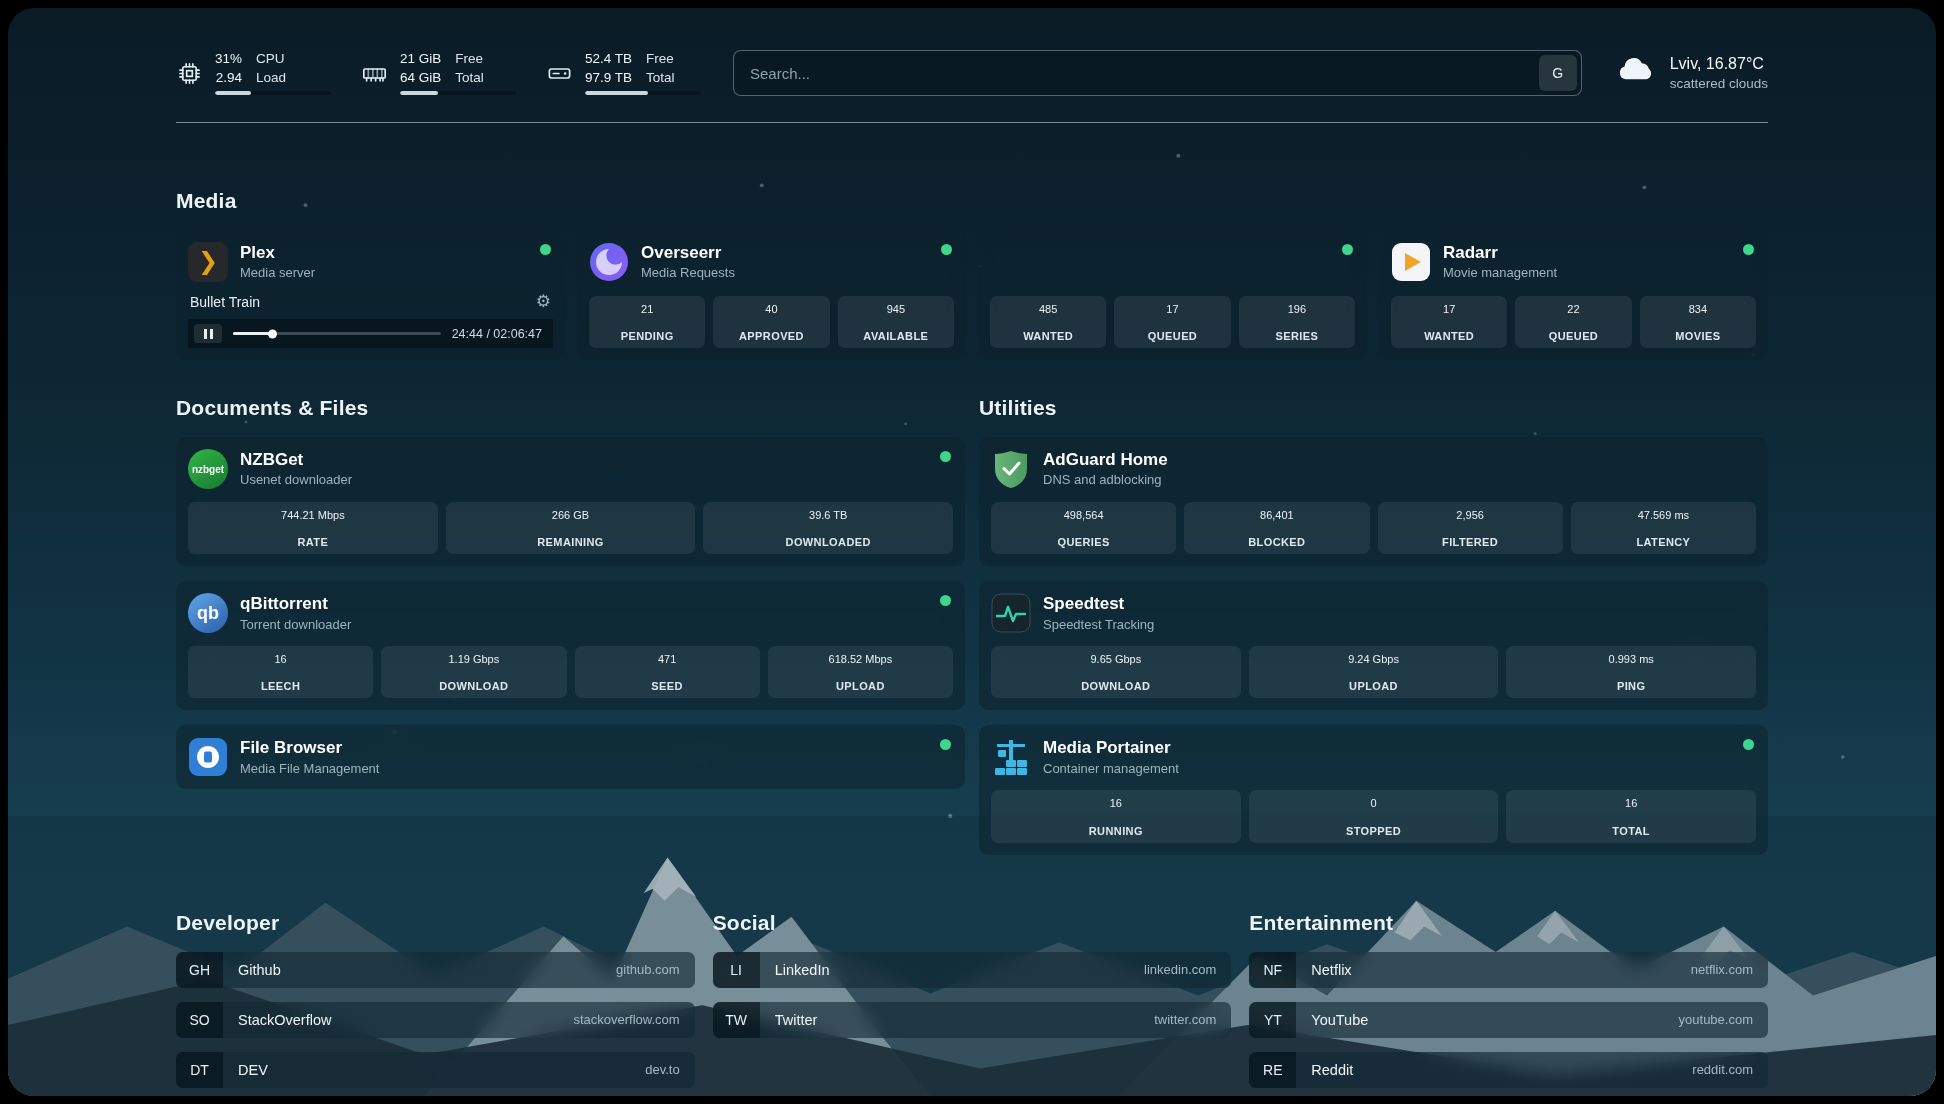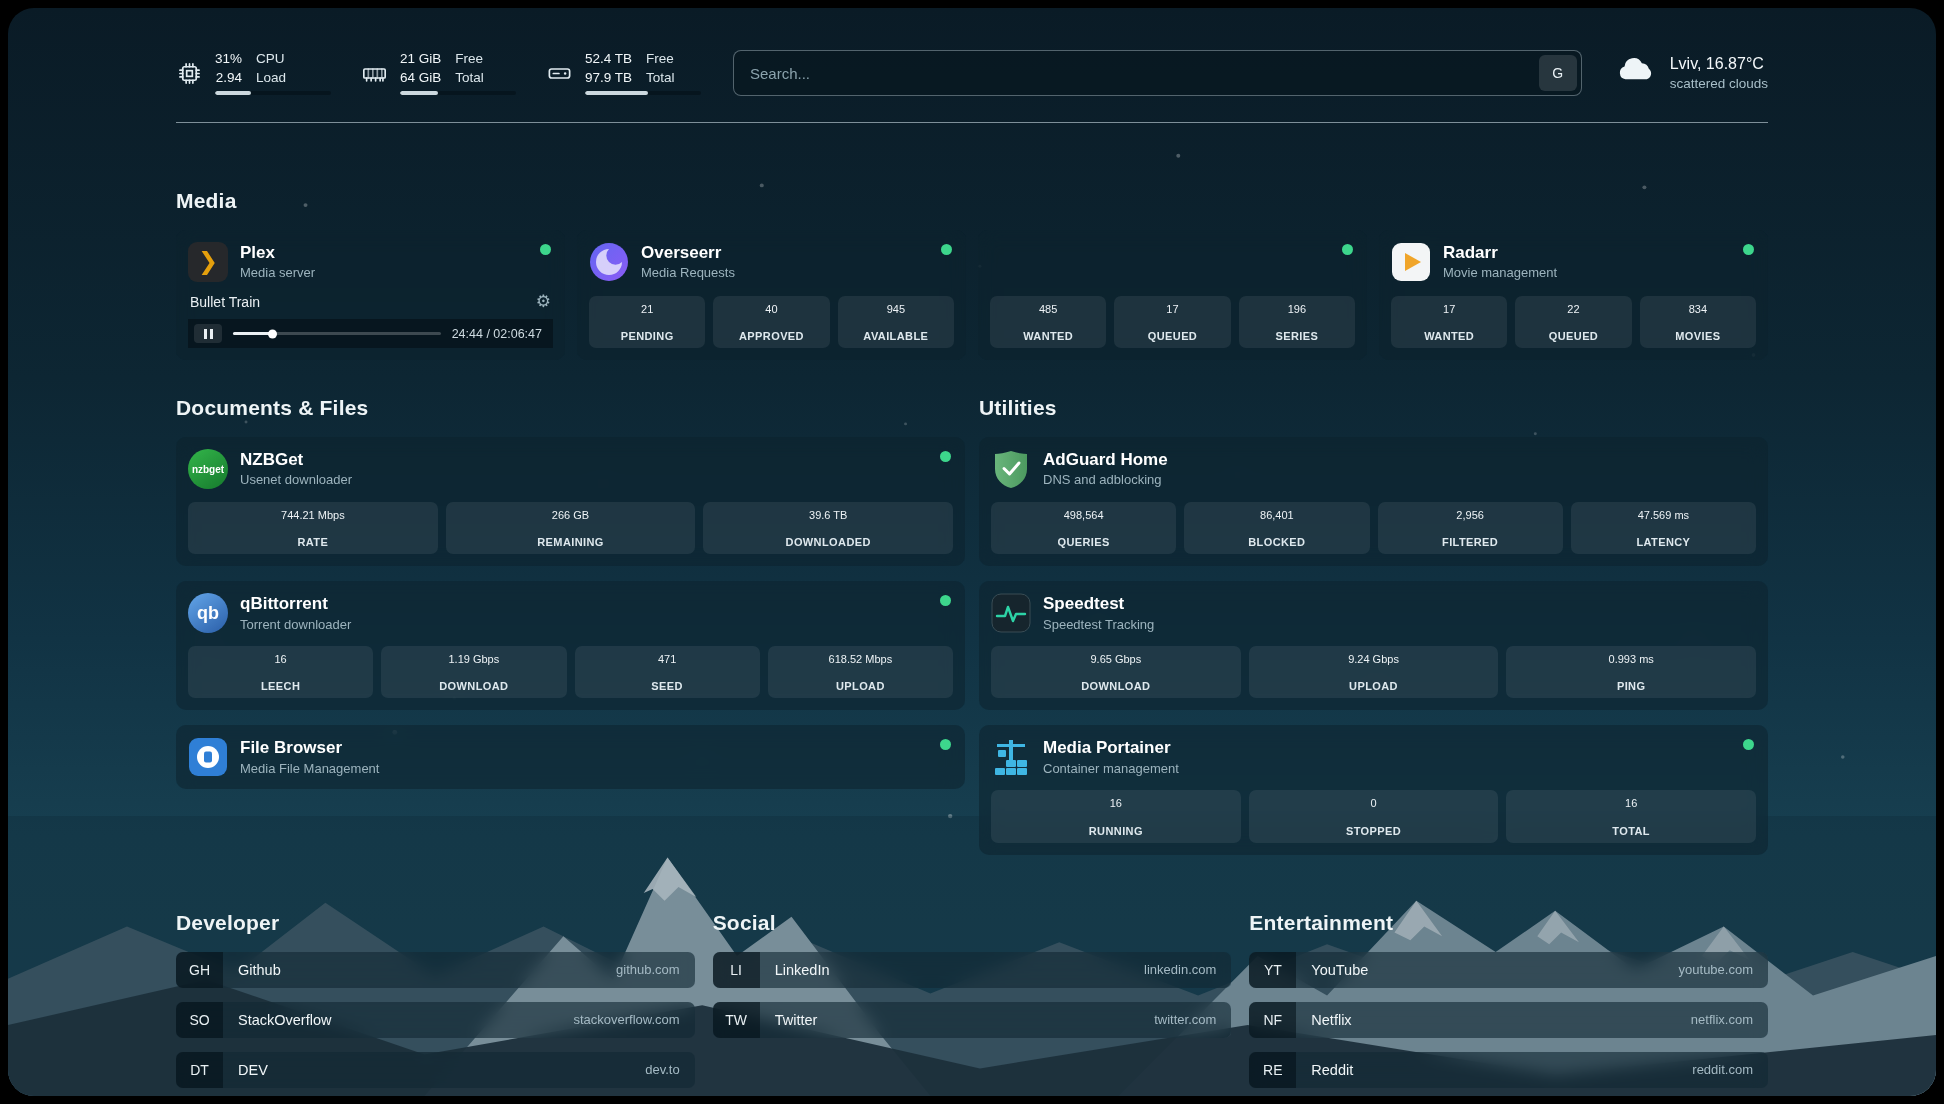--- a/index.html
+++ b/index.html
@@ -598,30 +598,30 @@
               <span class="bk-abbr">TW</span>
               <span class="bk-name">Twitter</span>
               <span class="bk-url">twitter.com</span>
             </div>
           </div>
       </div>
       <div>
         <h2 class="section-title">Entertainment</h2>
         <div class="bk-list">
             <div class="bookmark">
+              <span class="bk-abbr">NF</span>
+              <span class="bk-name">Netflix</span>
+              <span class="bk-url">netflix.com</span>
+            </div>
+            <div class="bookmark">
               <span class="bk-abbr">YT</span>
               <span class="bk-name">YouTube</span>
               <span class="bk-url">youtube.com</span>
             </div>
             <div class="bookmark">
-              <span class="bk-abbr">NF</span>
-              <span class="bk-name">Netflix</span>
-              <span class="bk-url">netflix.com</span>
-            </div>
-            <div class="bookmark">
               <span class="bk-abbr">RE</span>
               <span class="bk-name">Reddit</span>
               <span class="bk-url">reddit.com</span>
             </div>
           </div>
       </div>
     </div>
 
   </div>
 </div>

